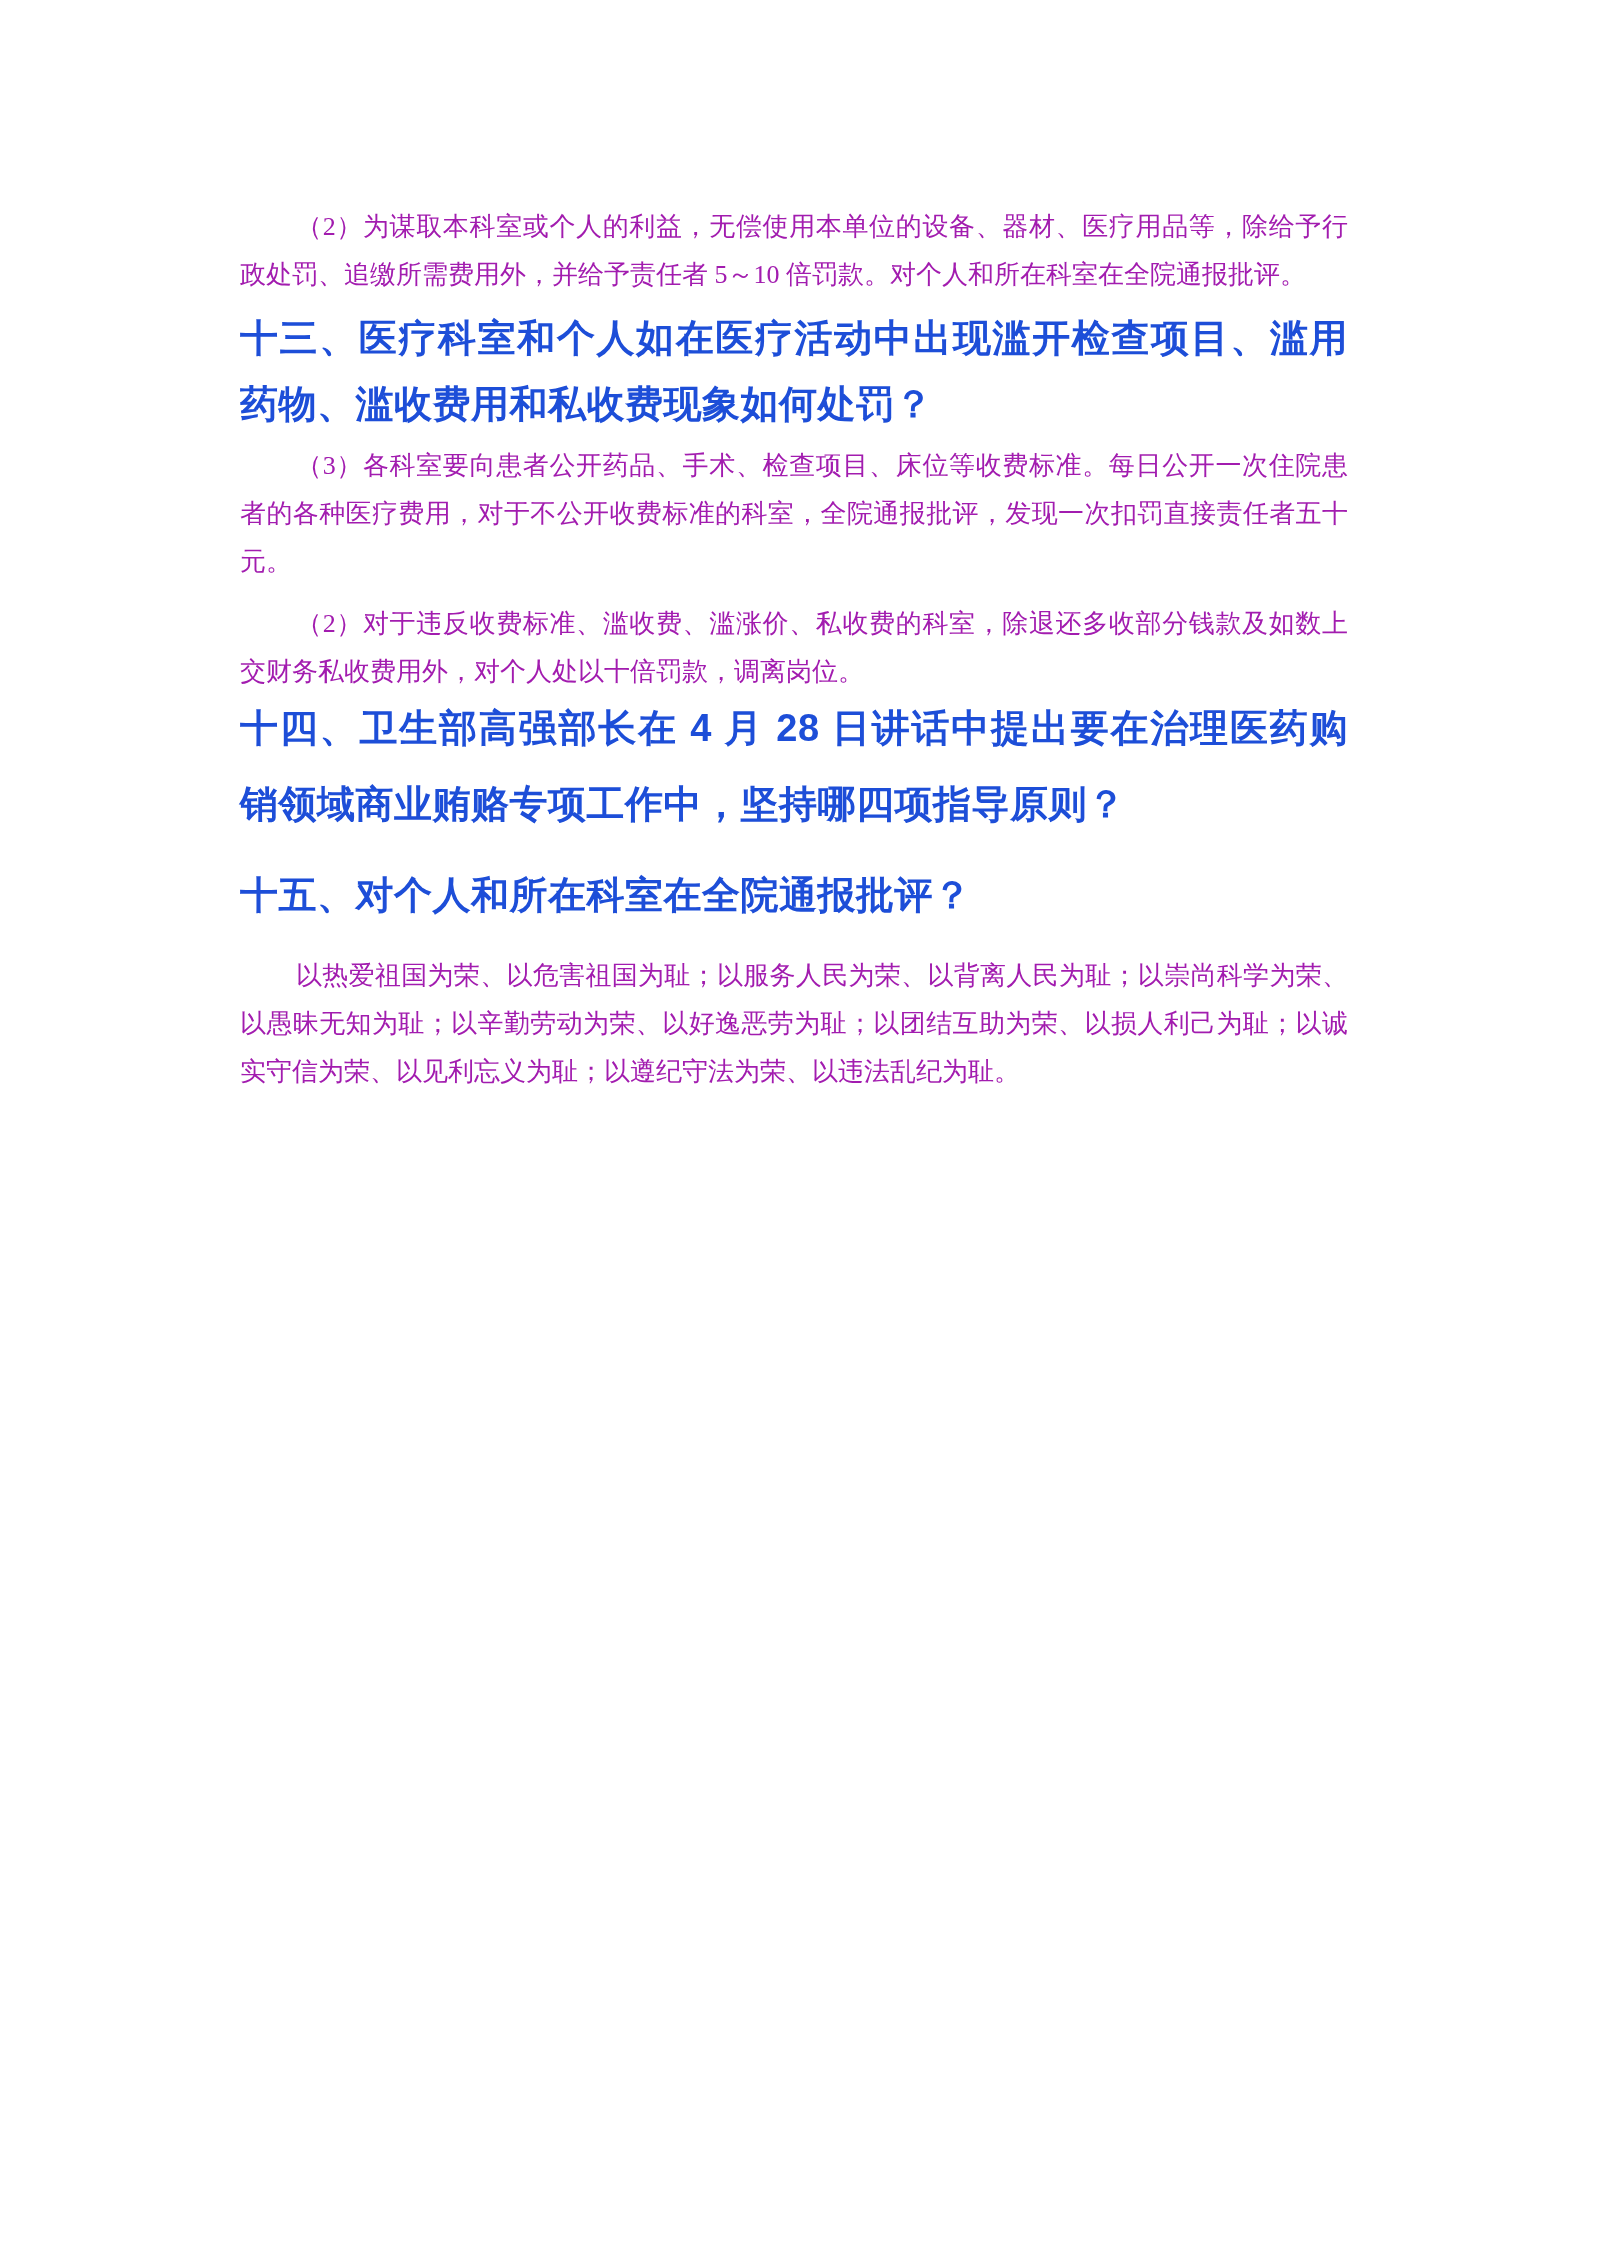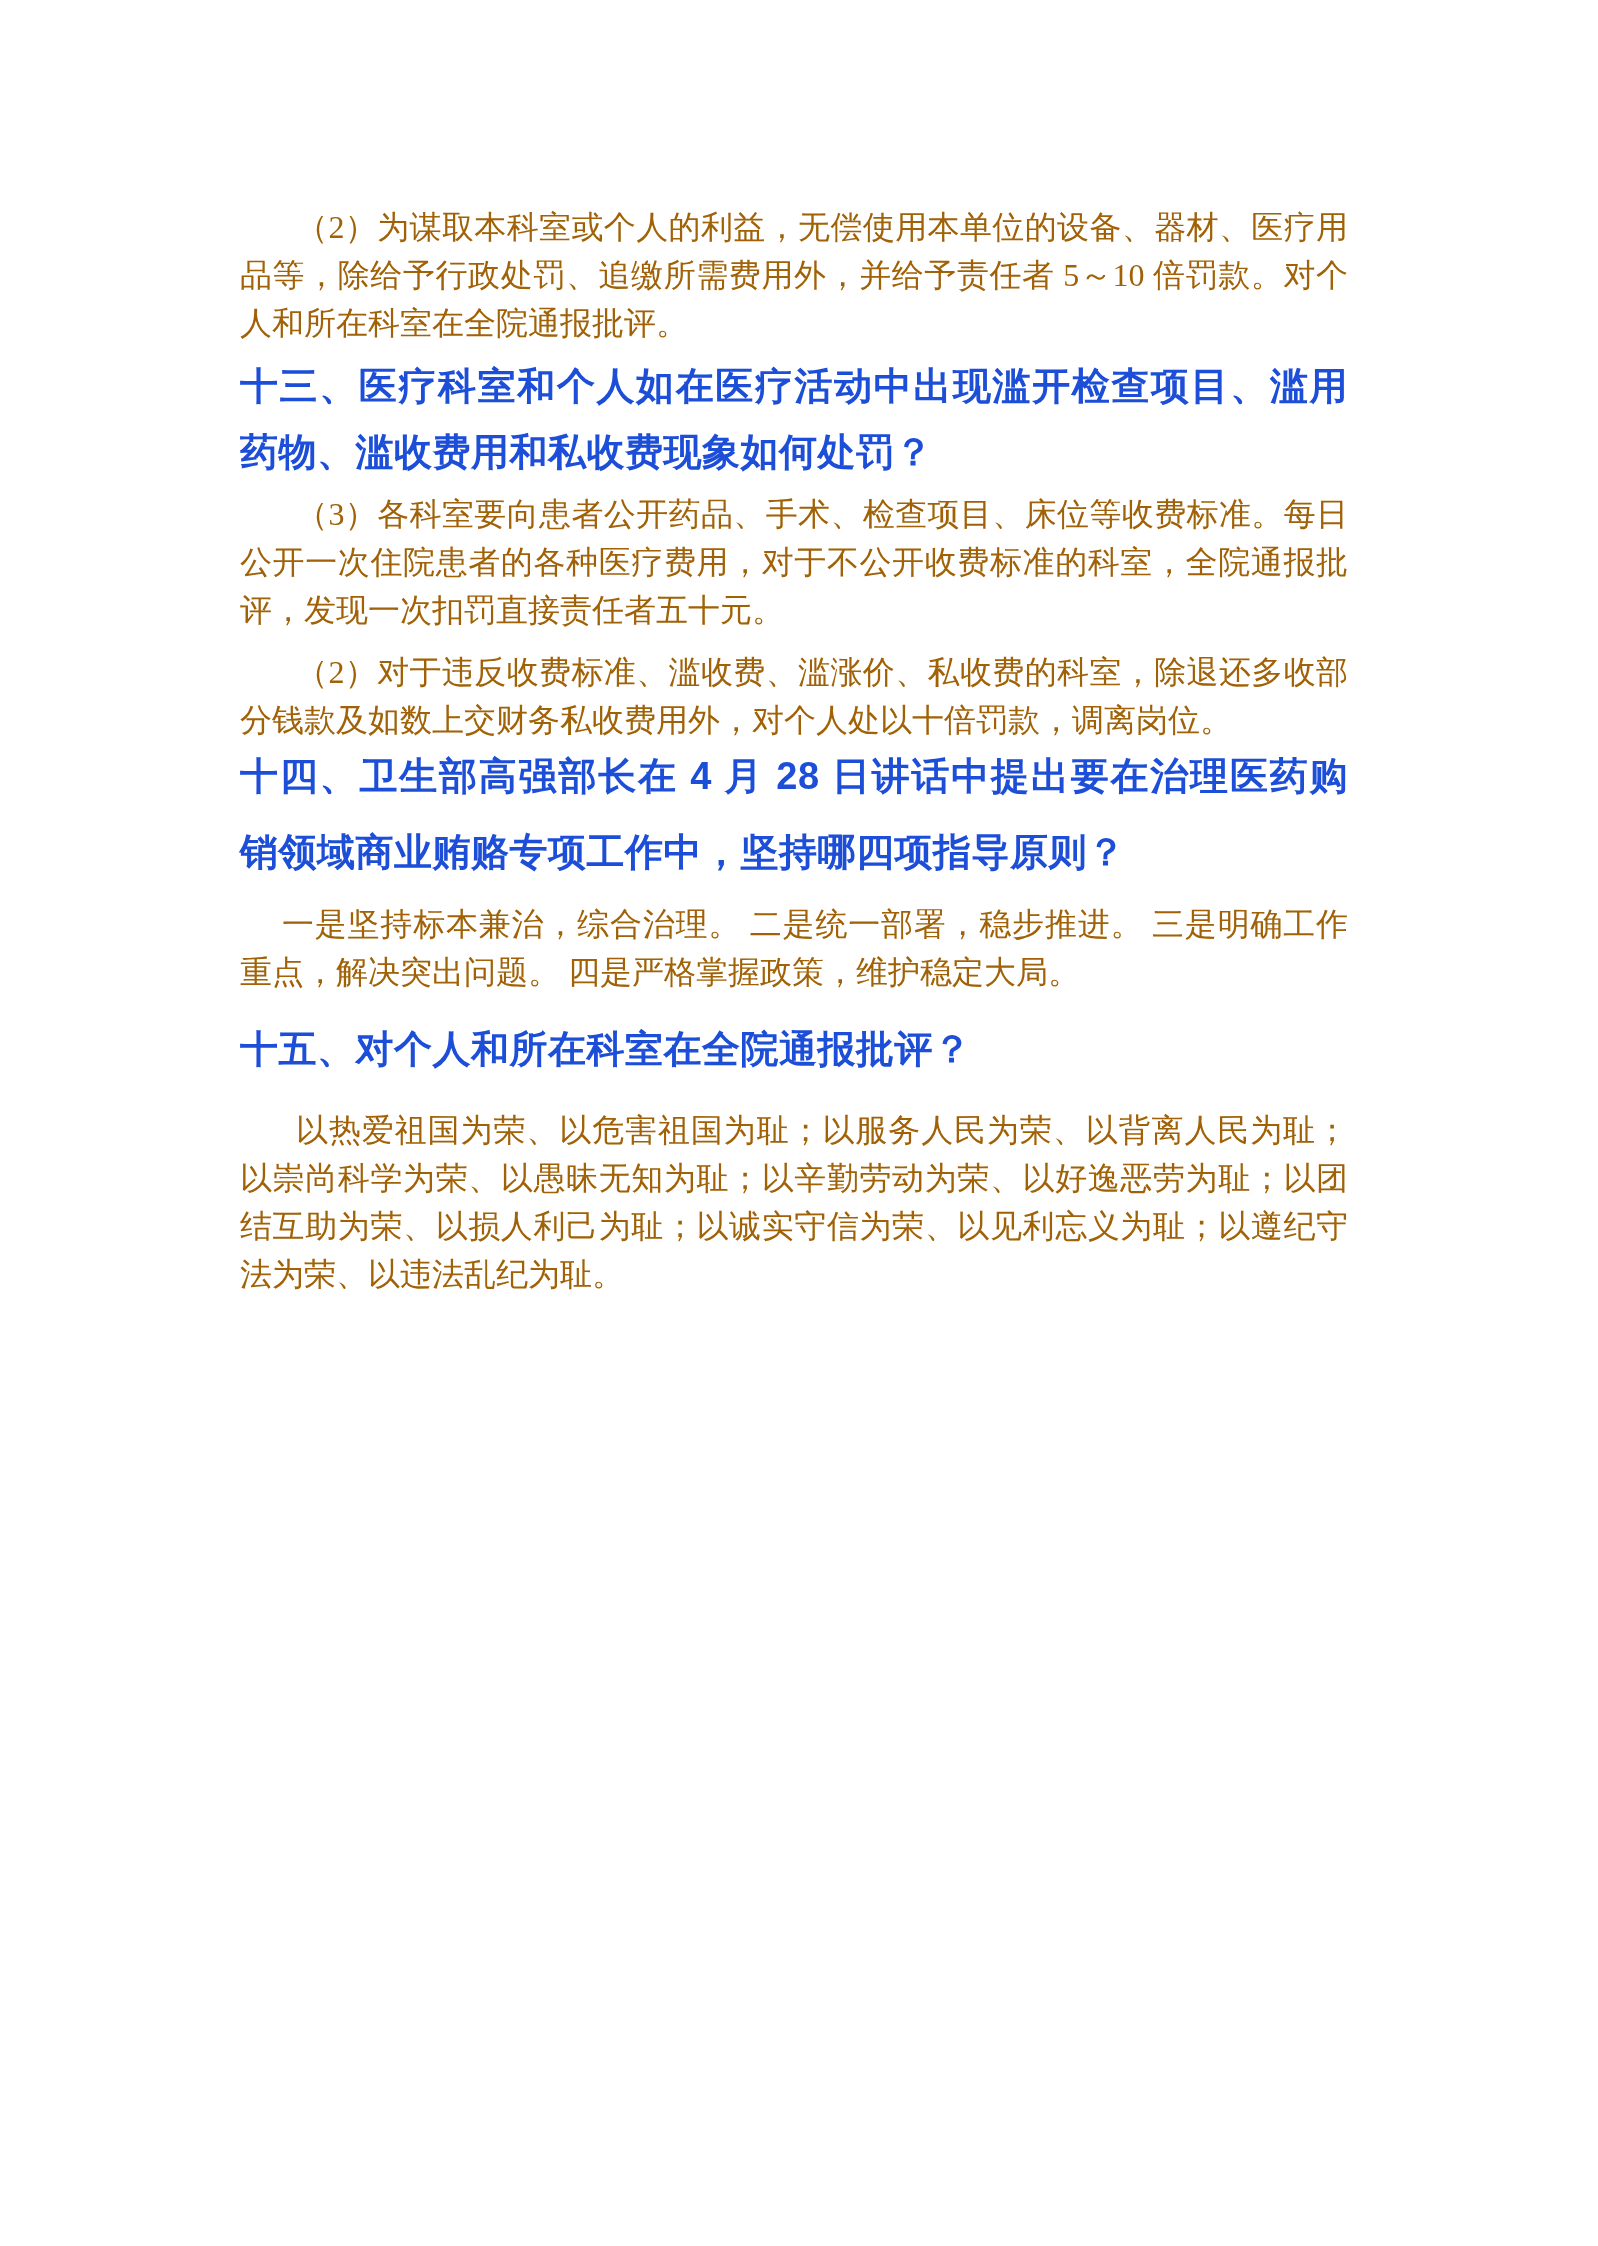--- a/index.html
+++ b/index.html
@@ -17,26 +17,26 @@
   .content {
     position: absolute;
     left: 240px;
     top: 0;
     width: 1108px;
     color: #161616;
   }
   p.body {
     margin: 0;
     font-family: "Liberation Serif", serif;
-    font-size: 32px;
+    font-size: 26px;
     line-height: 48px;
     text-align: justify;
     text-justify: inter-ideograph;
     text-indent: 56px;
-    color: #a16207;
+    color: #a21caf;
   }
   p.cont-para   { margin-top: 203px; }
   p.para-b      { margin-top: 5px; }
   p.para-c      { margin-top: 14px; }
   p.para-d      { margin-top: 10px; text-indent: 42px; }
   p.para-e      { margin-top: 24px; }
   h2.heading {
     margin: 0;
     font-family: "Liberation Sans", sans-serif;
     font-weight: 700;
@@ -59,20 +59,19 @@
     <p class="body cont-para">（2）为谋取本科室或个人的利益，无偿使用本单位的设备、器材、医疗用品等，除给予行政处罚、追缴所需费用外，并给予责任者 5～10 倍罚款。对个人和所在科室在全院通报批评。</p>
 
     <h2 class="heading h13">十三、医疗科室和个人如在医疗活动中出现滥开检查项目、滥用药物、滥收费用和私收费现象如何处罚？</h2>
 
     <p class="body para-b">（3）各科室要向患者公开药品、手术、检查项目、床位等收费标准。每日公开一次住院患者的各种医疗费用，对于不公开收费标准的科室，全院通报批评，发现一次扣罚直接责任者五十元。</p>
 
     <p class="body para-c">（2）对于违反收费标准、滥收费、滥涨价、私收费的科室，除退还多收部分钱款及如数上交财务私收费用外，对个人处以十倍罚款，调离岗位。</p>
 
     <h2 class="heading h14">十四、卫生部高强部长在 4 月 28 日讲话中提出要在治理医药购销领域商业贿赂专项工作中，坚持哪四项指导原则？</h2>
 
-    <p class="body para-d">一是坚持标本兼治，综合治理。 二是统一部署，稳步推进。 三是明确工作重点，解决突出问题。 四是严格掌握政策，维护稳定大局。</p>
 
     <h2 class="heading h15">十五、对个人和所在科室在全院通报批评？</h2>
 
     <p class="body para-e">以热爱祖国为荣、以危害祖国为耻；以服务人民为荣、以背离人民为耻；以崇尚科学为荣、以愚昧无知为耻；以辛勤劳动为荣、以好逸恶劳为耻；以团结互助为荣、以损人利己为耻；以诚实守信为荣、以见利忘义为耻；以遵纪守法为荣、以违法乱纪为耻。</p>
 
   </div>
 </div>
 
 </body></html>

